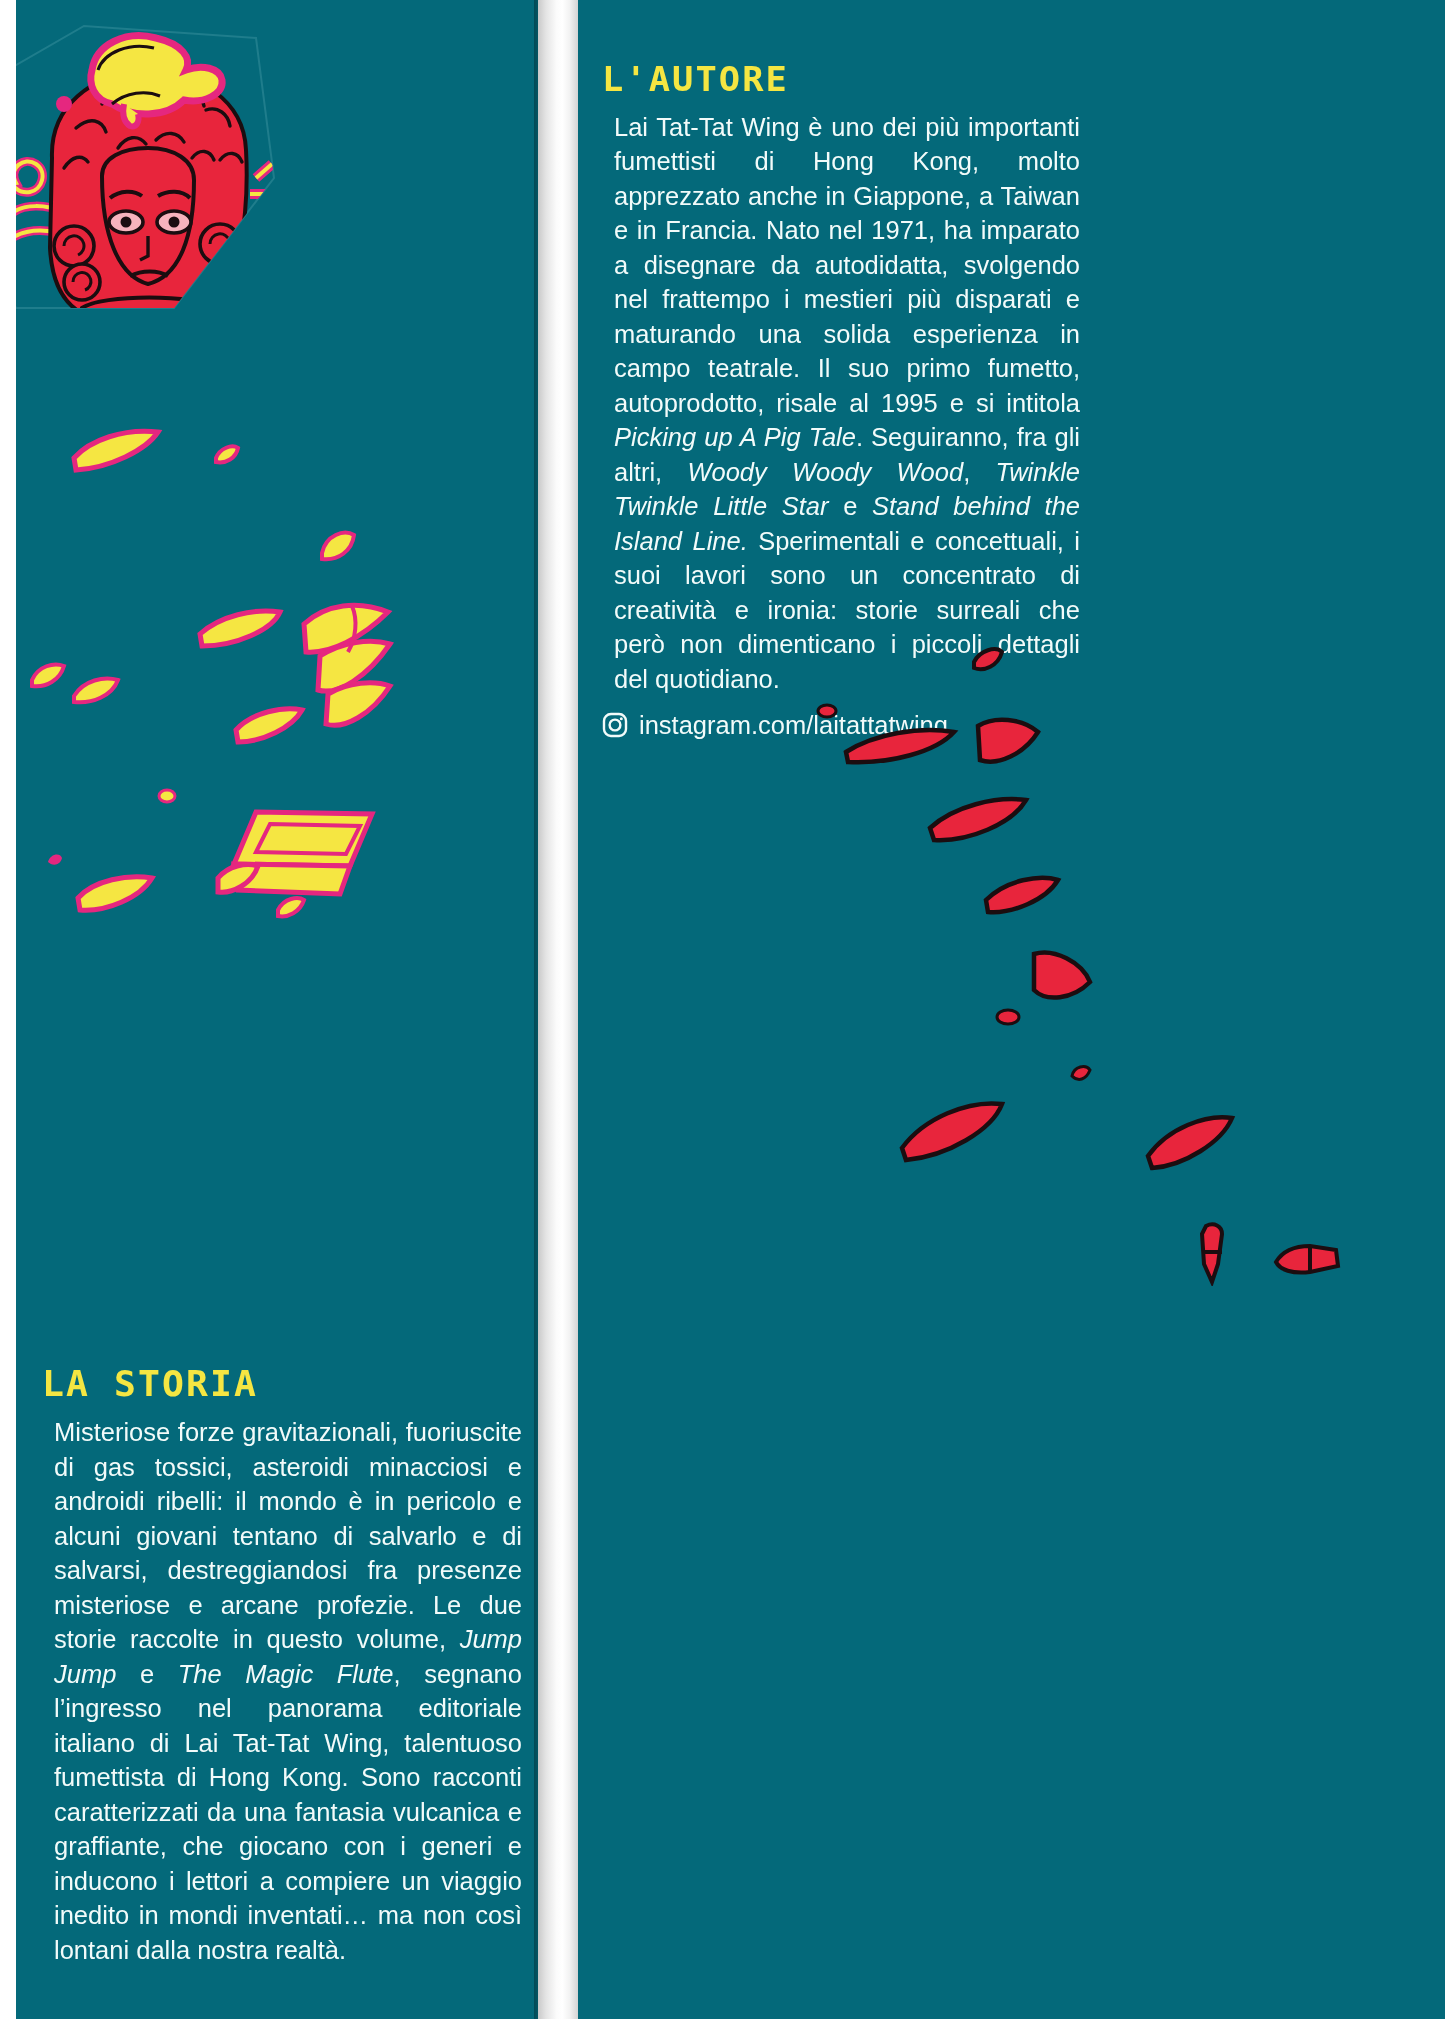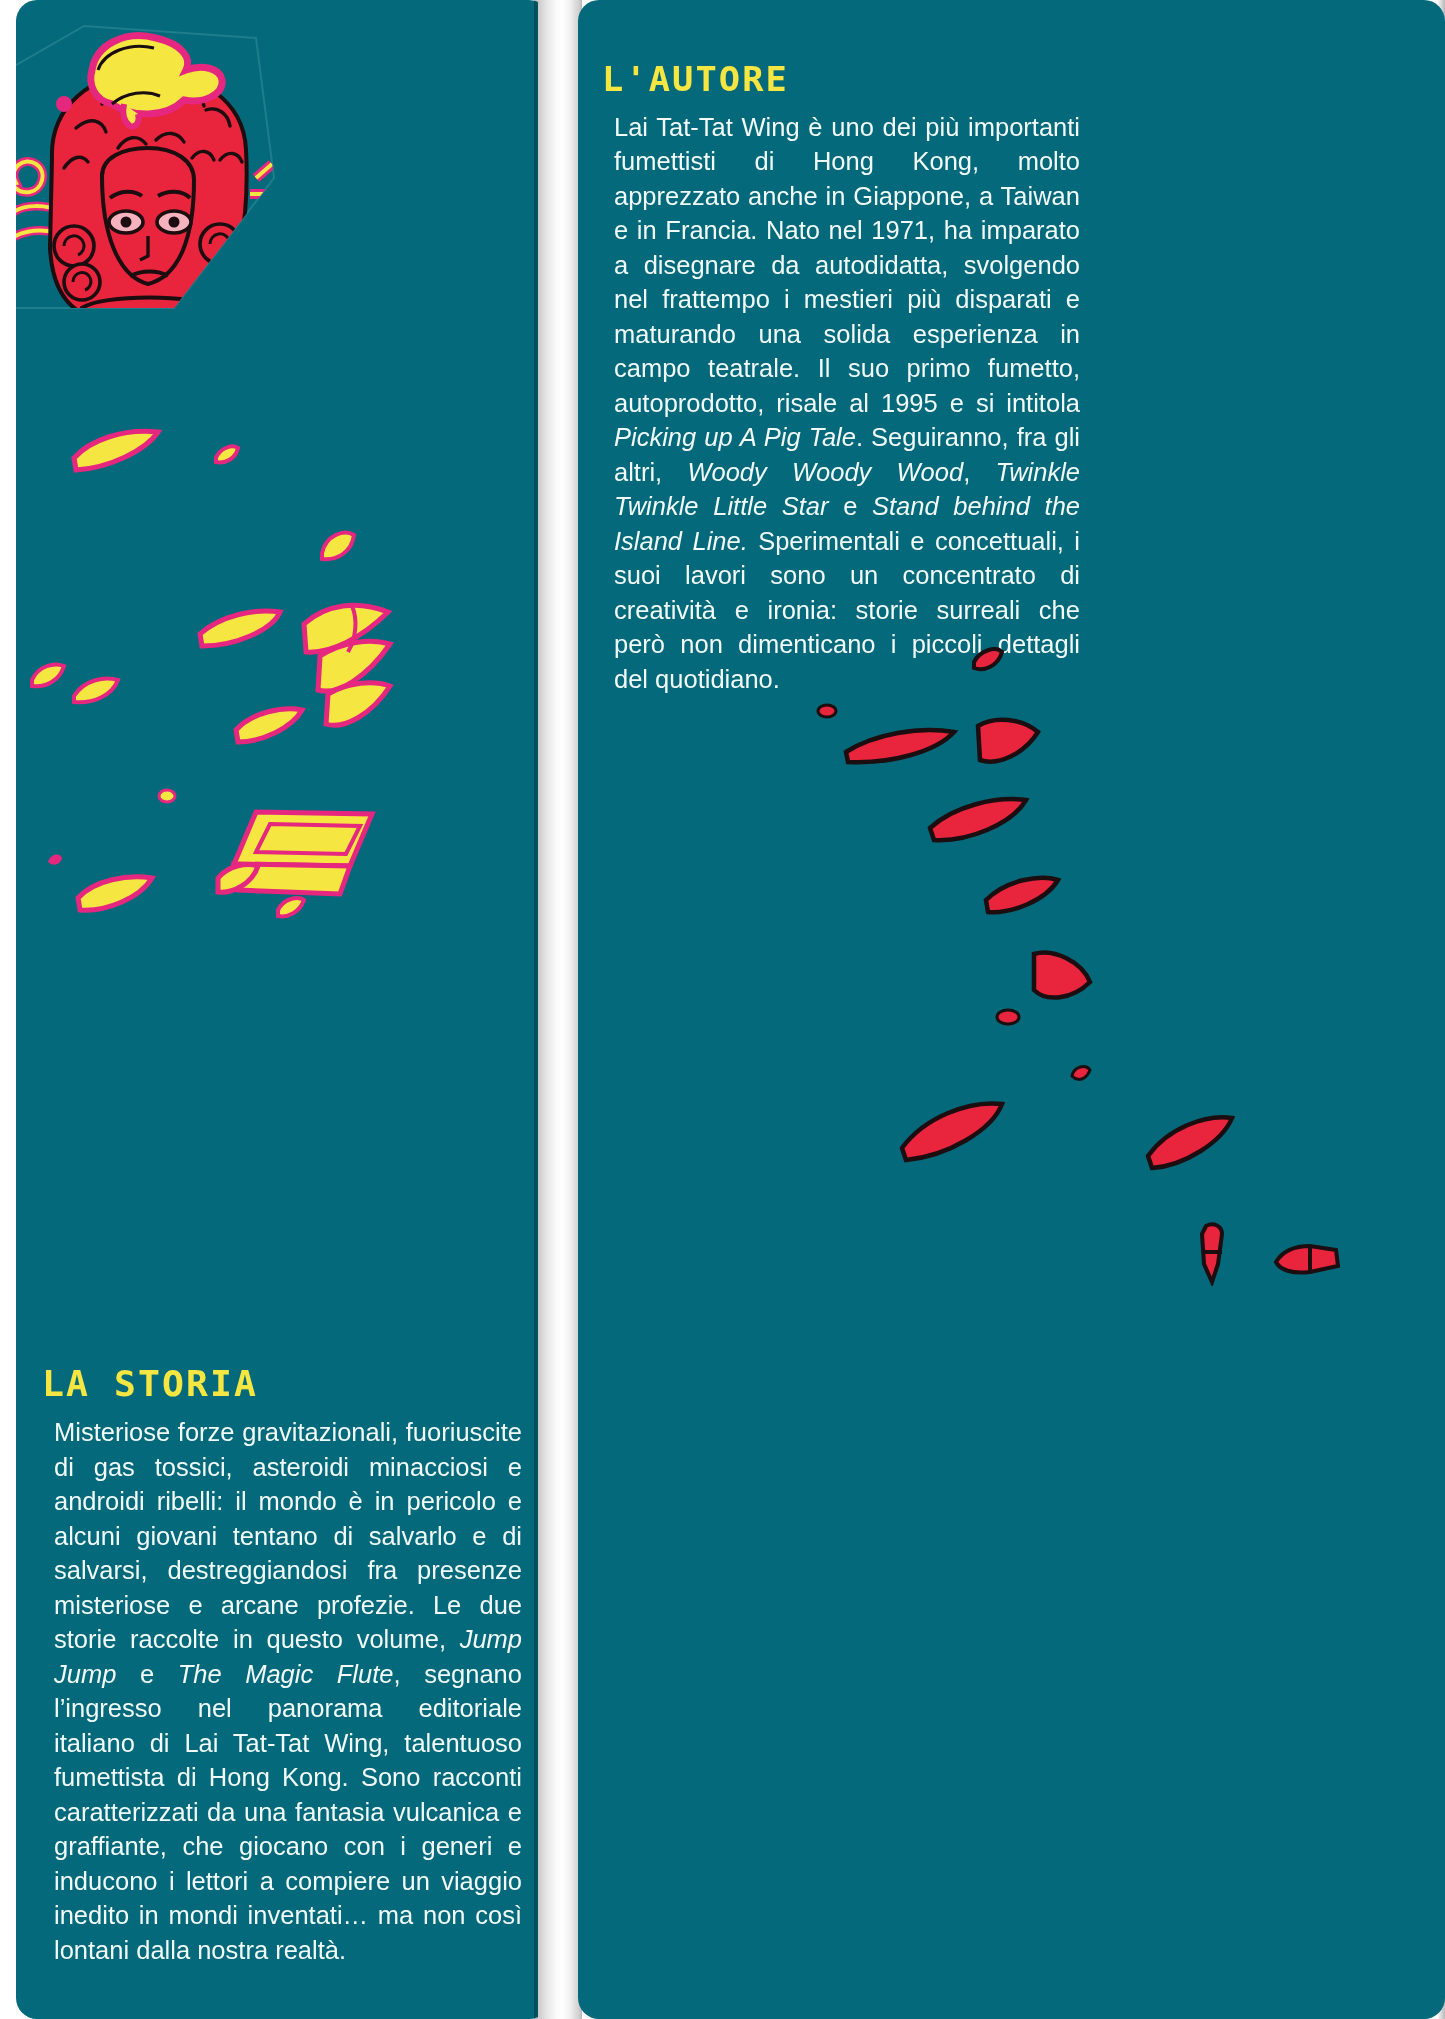--- a/index.html
+++ b/index.html
@@ -17,21 +17,20 @@
     font-family: "Liberation Sans", sans-serif;
   }
 
   
   .panel {
     position: absolute;
     top: 0;
     bottom: 0;
     background: #04697a;
     overflow: hidden;
-    border-radius: 21px;
   }
   #panel-left  { left: 16px;   width: 534px; }
   #panel-right { left: 578px; width: 867px; }
 
   
   .edge-shadow {
     position: absolute;
     top: 0;
     bottom: 0;
     pointer-events: none;
@@ -256,20 +255,28 @@
   <div class="edge-shadow" id="edge-left-outer"></div>
   <div id="gutter"></div>
   <div class="edge-shadow" id="edge-right-outer"></div>
 
   <div class="panel" id="panel-right">
 
     <div id="author-block">
       <h2 class="heading" id="author-heading">L'AUTORE</h2>
       <p class="body-text" id="author-text">Lai Tat-Tat Wing è uno dei più importanti fumettisti di Hong Kong, molto apprezzato anche in Giappone, a Taiwan e in Francia. Nato nel 1971, ha imparato a disegnare da autodidatta, svolgendo nel frattempo i mestieri più disparati e maturando una solida esperienza in campo teatrale. Il suo primo fumetto, autoprodotto, risale al 1995 e si intitola <em>Picking up A Pig Tale</em>. Seguiranno, fra gli altri, <em>Woody Woody Wood</em>, <em>Twinkle Twinkle Little Star</em> e <em>Stand behind the Island Line.</em> Sperimentali e concettuali, i suoi lavori sono un concentrato di creatività e ironia: storie surreali che però non dimenticano i piccoli dettagli del quotidiano.</p>
 
+      <div class="social-line">
+        <svg class="ig-icon" viewBox="0 0 26 26">
+          <rect x="2" y="2" width="22" height="22" rx="7" ry="7" fill="none" stroke="#f2fbfa" stroke-width="2.4"></rect>
+          <circle cx="13" cy="13" r="5.4" fill="none" stroke="#f2fbfa" stroke-width="2.4"></circle>
+          <circle cx="19.3" cy="6.8" r="1.5" fill="#f2fbfa"></circle>
+        </svg>
+        <span class="handle">instagram.com/laitattatwing</span>
+      </div>
     </div>
 
     <svg class="debris" style="left:390px;top:640px;width:40px;height:36px;" viewBox="0 0 40 36">
       <path d="M6,22 C12,10 28,6 34,12 C30,26 16,32 6,28 Z" fill="#e8253c" stroke="#1b0d10" stroke-width="4"></path>
     </svg>
     <svg class="debris" style="left:236px;top:700px;width:26px;height:22px;" viewBox="0 0 26 22">
       <ellipse cx="13" cy="11" rx="9" ry="6" fill="#e8253c" stroke="#1b0d10" stroke-width="3"></ellipse>
     </svg>
     <svg class="debris" style="left:262px;top:718px;width:122px;height:50px;" viewBox="0 0 122 50">
       <path d="M6,34 C34,16 80,8 114,14 C96,34 50,46 8,44 Z" fill="#e8253c" stroke="#1b0d10" stroke-width="4.5"></path>

